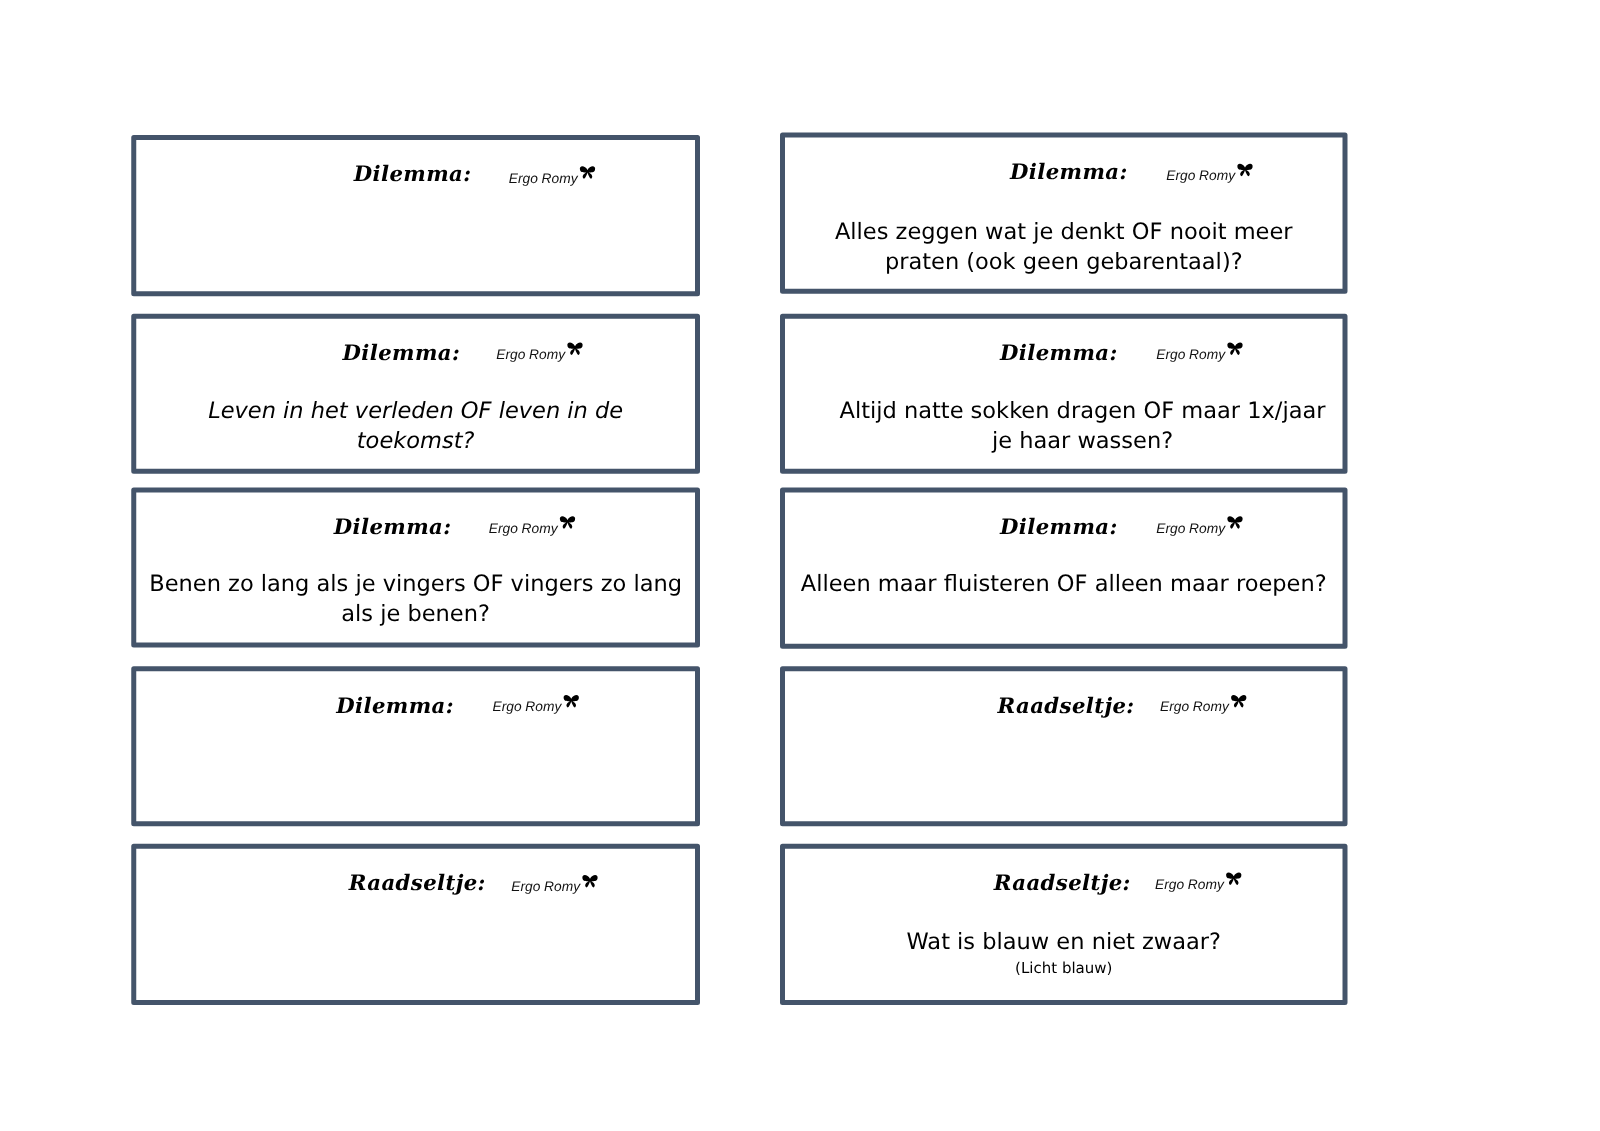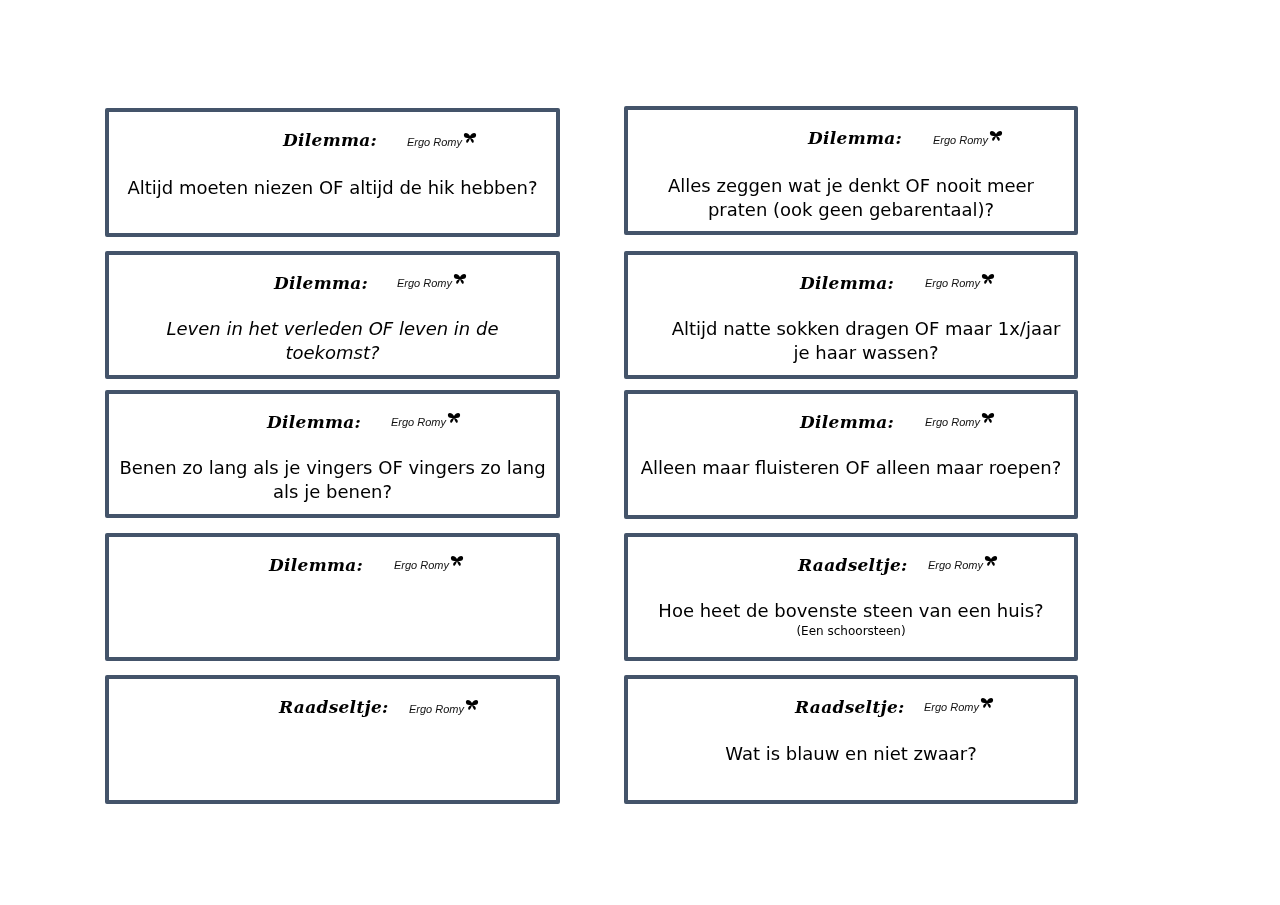--- a/index.html
+++ b/index.html
@@ -35,21 +35,20 @@
 </head>
 <body>
 
 <div class="card" style="left:105px;top:108px;width:455px;height:129px;">
   <div class="head">
     <span class="title" style="left:174px;">Dilemma:</span>
     <span class="brand" style="left:298px;top:6px;"><span>Ergo Romy</span><svg width="14" height="12" viewBox="0 0 14 12">
           <path d="M7 4 C5 0,0 0,1 4 C1.5 6,4 6,6 6 C4 7,2 9,4 11 C5 11,6.5 8,7 6 C7.5 8,9 11,10 11 C12 9,10 7,8 6 C10 6,12.5 6,13 4 C14 0,9 0,7 4Z" fill="#000"></path>
         </svg></span>
   </div>
-  <div class="body" style="top:64px;"><span>Altijd moeten niezen OF altijd de hik hebben?</span></div>
 </div>
 
 <div class="card" style="left:624px;top:106px;width:454px;height:129px;">
   <div class="head">
     <span class="title" style="left:180px;">Dilemma:</span>
     <span class="brand" style="left:305px;top:6px;"><span>Ergo Romy</span><svg width="14" height="12" viewBox="0 0 14 12">
           <path d="M7 4 C5 0,0 0,1 4 C1.5 6,4 6,6 6 C4 7,2 9,4 11 C5 11,6.5 8,7 6 C7.5 8,9 11,10 11 C12 9,10 7,8 6 C10 6,12.5 6,13 4 C14 0,9 0,7 4Z" fill="#000"></path>
         </svg></span>
   </div>
   <div class="body" style="top:64px;"><span>Alles zeggen wat je denkt OF nooit meer praten (ook geen gebarentaal)?</span></div>
@@ -104,38 +103,35 @@
   </div>
 </div>
 
 <div class="card" style="left:624px;top:533px;width:454px;height:128px;">
   <div class="head">
     <span class="title" style="left:170px;">Raadseltje:</span>
     <span class="brand" style="left:300px;top:4px;"><span>Ergo Romy</span><svg width="14" height="12" viewBox="0 0 14 12">
           <path d="M7 4 C5 0,0 0,1 4 C1.5 6,4 6,6 6 C4 7,2 9,4 11 C5 11,6.5 8,7 6 C7.5 8,9 11,10 11 C12 9,10 7,8 6 C10 6,12.5 6,13 4 C14 0,9 0,7 4Z" fill="#000"></path>
         </svg></span>
   </div>
-  <div class="body" style="top:62px;">
-    <span>Hoe heet de bovenste steen van een huis?</span>
-    <span class="answer">(Een schoorsteen)</span>
-  </div>
 </div>
 
 <div class="card" style="left:105px;top:675px;width:455px;height:129px;">
   <div class="head">
     <span class="title" style="left:170px;">Raadseltje:</span>
     <span class="brand" style="left:300px;top:6px;"><span>Ergo Romy</span><svg width="14" height="12" viewBox="0 0 14 12">
           <path d="M7 4 C5 0,0 0,1 4 C1.5 6,4 6,6 6 C4 7,2 9,4 11 C5 11,6.5 8,7 6 C7.5 8,9 11,10 11 C12 9,10 7,8 6 C10 6,12.5 6,13 4 C14 0,9 0,7 4Z" fill="#000"></path>
         </svg></span>
   </div>
 </div>
 
 <div class="card" style="left:624px;top:675px;width:454px;height:129px;">
   <div class="head">
     <span class="title" style="left:167px;">Raadseltje:</span>
     <span class="brand" style="left:296px;top:4px;"><span>Ergo Romy</span><svg width="14" height="12" viewBox="0 0 14 12">
           <path d="M7 4 C5 0,0 0,1 4 C1.5 6,4 6,6 6 C4 7,2 9,4 11 C5 11,6.5 8,7 6 C7.5 8,9 11,10 11 C12 9,10 7,8 6 C10 6,12.5 6,13 4 C14 0,9 0,7 4Z" fill="#000"></path>
         </svg></span>
   </div>
   <div class="body" style="top:63px;">
     <span>Wat is blauw en niet zwaar?</span>
+    <span class="answer">(Licht blauw)</span>
   </div>
 </div>
 
 </body></html>

